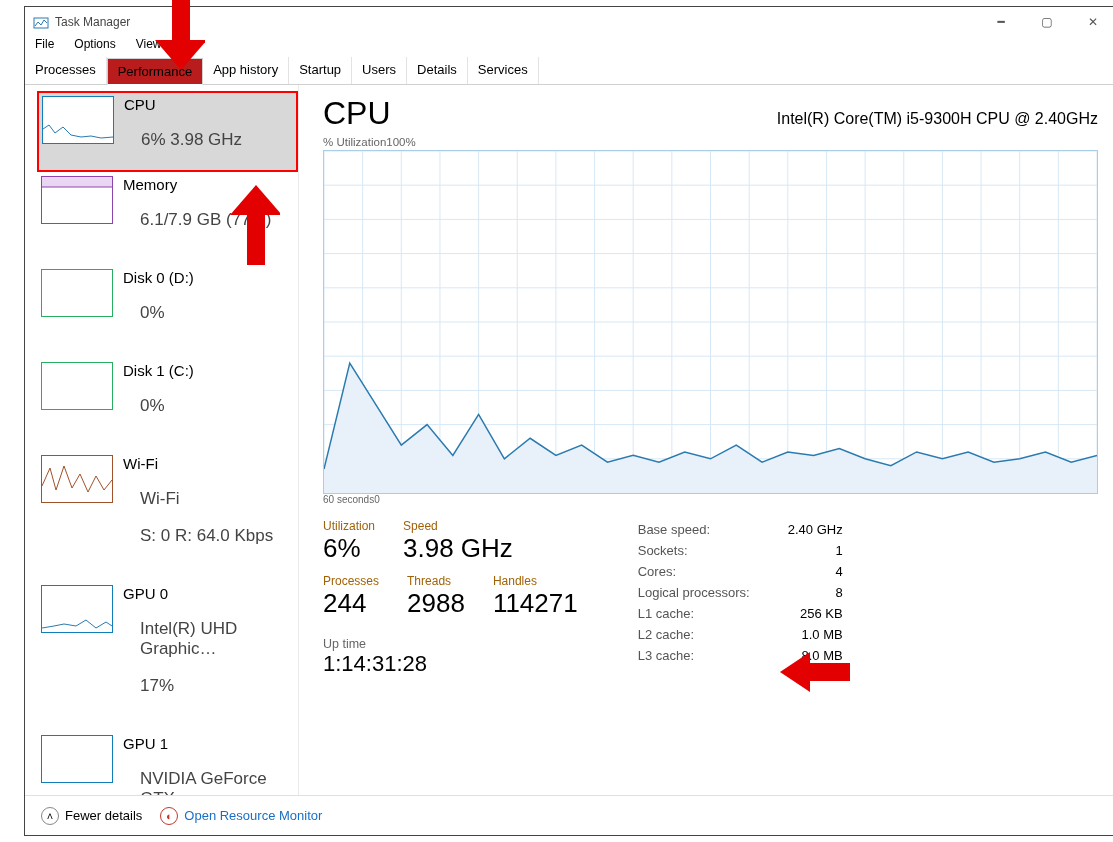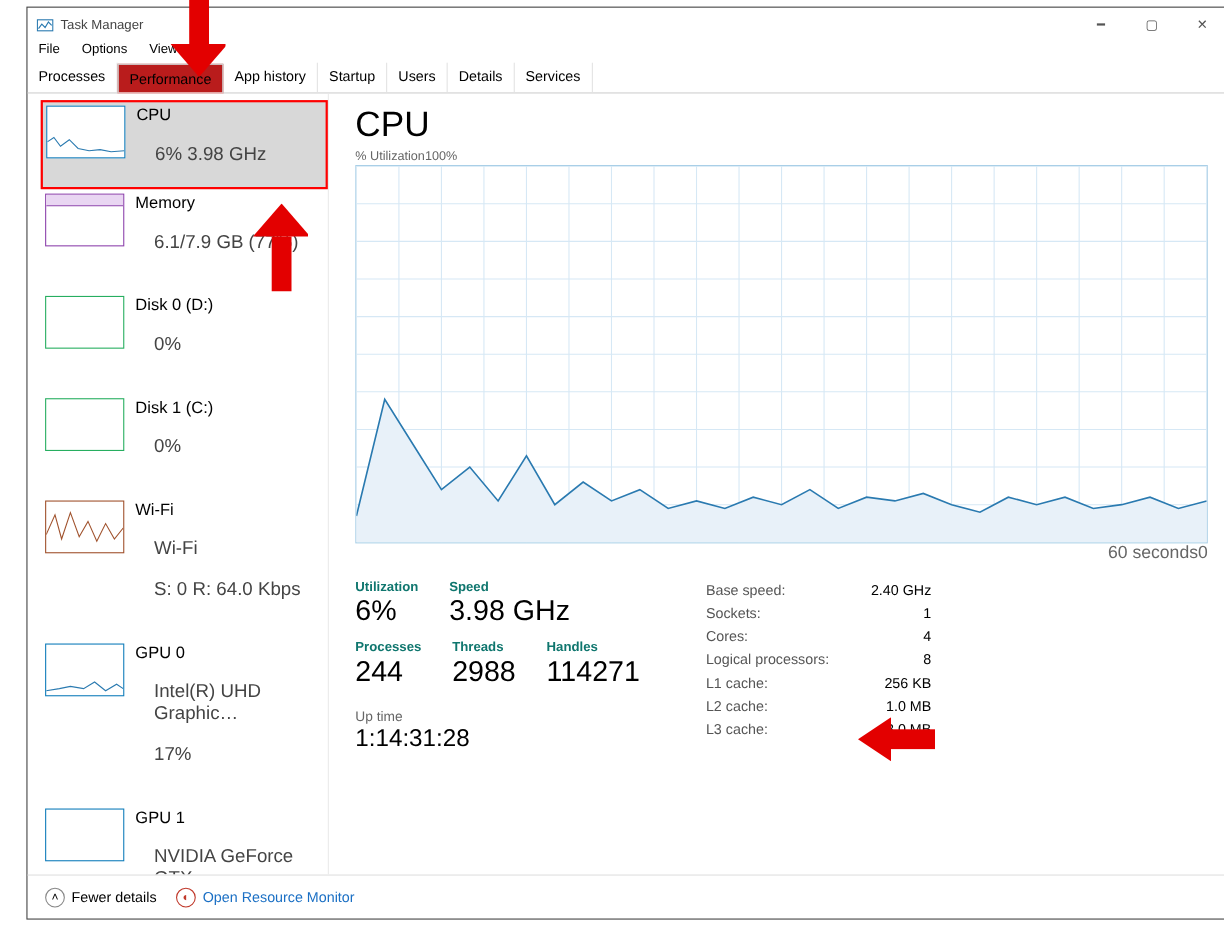--- a/index.html
+++ b/index.html
@@ -24,24 +24,24 @@
   .thumb.wifi  { border-color:#a0522d;}
   .thumb.gpu1  { border-color:#117dbb;}
   .side-txt h4 { margin:0; font-size:15px; font-weight:400;}
   .side-txt p  { margin:17px; font-size:17px; color:#444;}
   .main        { flex:1; padding:10px 26px 4px 24px; display:flex; flex-direction:column;}
   .main-head   { display:flex; justify-content:space-between; align-items:baseline;}
   .main-head h1{ font-size:32px; font-weight:400; margin:0;}
   .main-head span{ font-size:16px;}
   .chartlabels { display:flex; justify-content:flex-start; font-size:11.5px; color:#666; margin-top:4px;}
   .chart       { width:100%; height:344px; border:1px solid #a9cfe7; margin-top:2px;}
-  .axislabels  { display:flex; justify-content:flex-end; font-size:16px; color:#666;}
+  .axislabels  { display:flex; justify-content:flex-start; font-size:10px; color:#666;}
   .stats       { display:flex; margin-top:14px; gap:60px; font-size:12.5px;}
   .leftstats .row{ display:flex; gap:28px;}
-  .leftstats .cell label{ color:#0f766e; display:block; font-size:12px;font-weight:bold;}
+  .leftstats .cell label{ color:#a16207; display:block; font-size:12px;}
   .leftstats .cell span { font-size:26px;}
   .leftstats .uplbl{ color:#666; margin-top:18px; display:block;}
   .leftstats .upval{ font-size:22px;}
   .rightstats .line{ display:flex; font-size:13px; padding:3px 0;justify-content:space-between;}
   .rightstats .line .k{ width:150px; color:#555;}
   .rightstats .line .v{}
   .rightstats .hl{ outline:2.5px solid red; outline-offset:-2px;}
   .footer      { height:40px; border-top:1px solid #e0e0e0; display:flex; align-items:center; padding:0 16px; gap:18px; font-size:13px;}
   .fewer       { display:flex; align-items:center; gap:6px; color:#000;}
   .circle      { width:18px;height:18px;border:1px solid #888;border-radius:50%;display:inline-flex;align-items:center;justify-content:center;font-size:11px;}
@@ -157,20 +157,21 @@
           <h4>GPU 1</h4>
           <p>NVIDIA GeForce GTX…</p>
           <p>0%</p>
         </div>
       </div>
     </div>
 
     <div class="main">
       <div class="main-head">
         <h1>CPU</h1>
+        <span>Intel(R) Core(TM) i5-9300H CPU @ 2.40GHz</span>
       </div>
       <div class="chartlabels">
         <span>% Utilization</span>
         <span>100%</span>
       </div>
       <svg class="chart" id="cpuChart" preserveAspectRatio="none" viewBox="0 0 780 344">
           <line x1="0" y1="0" x2="780" y2="0" stroke="#d6e8f5"></line>
           <line x1="0" y1="34.4" x2="780" y2="34.4" stroke="#d6e8f5"></line>
           <line x1="0" y1="68.8" x2="780" y2="68.8" stroke="#d6e8f5"></line>
           <line x1="0" y1="103.2" x2="780" y2="103.2" stroke="#d6e8f5"></line>

